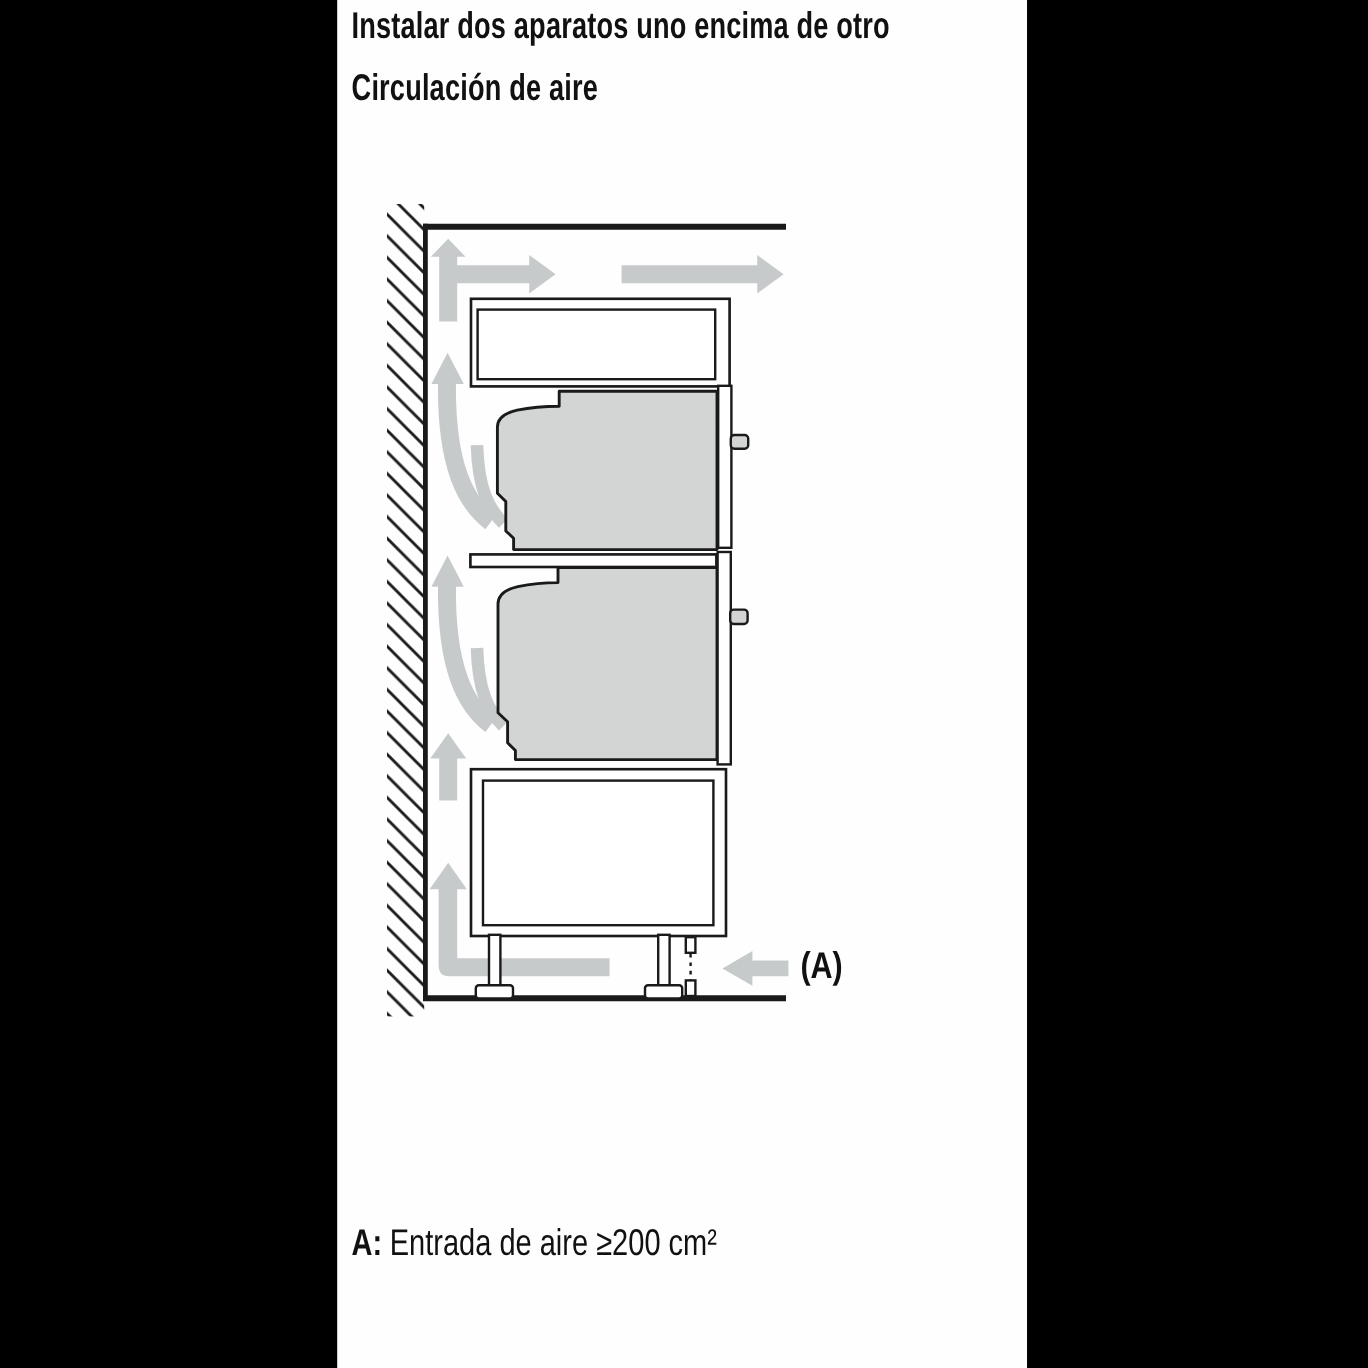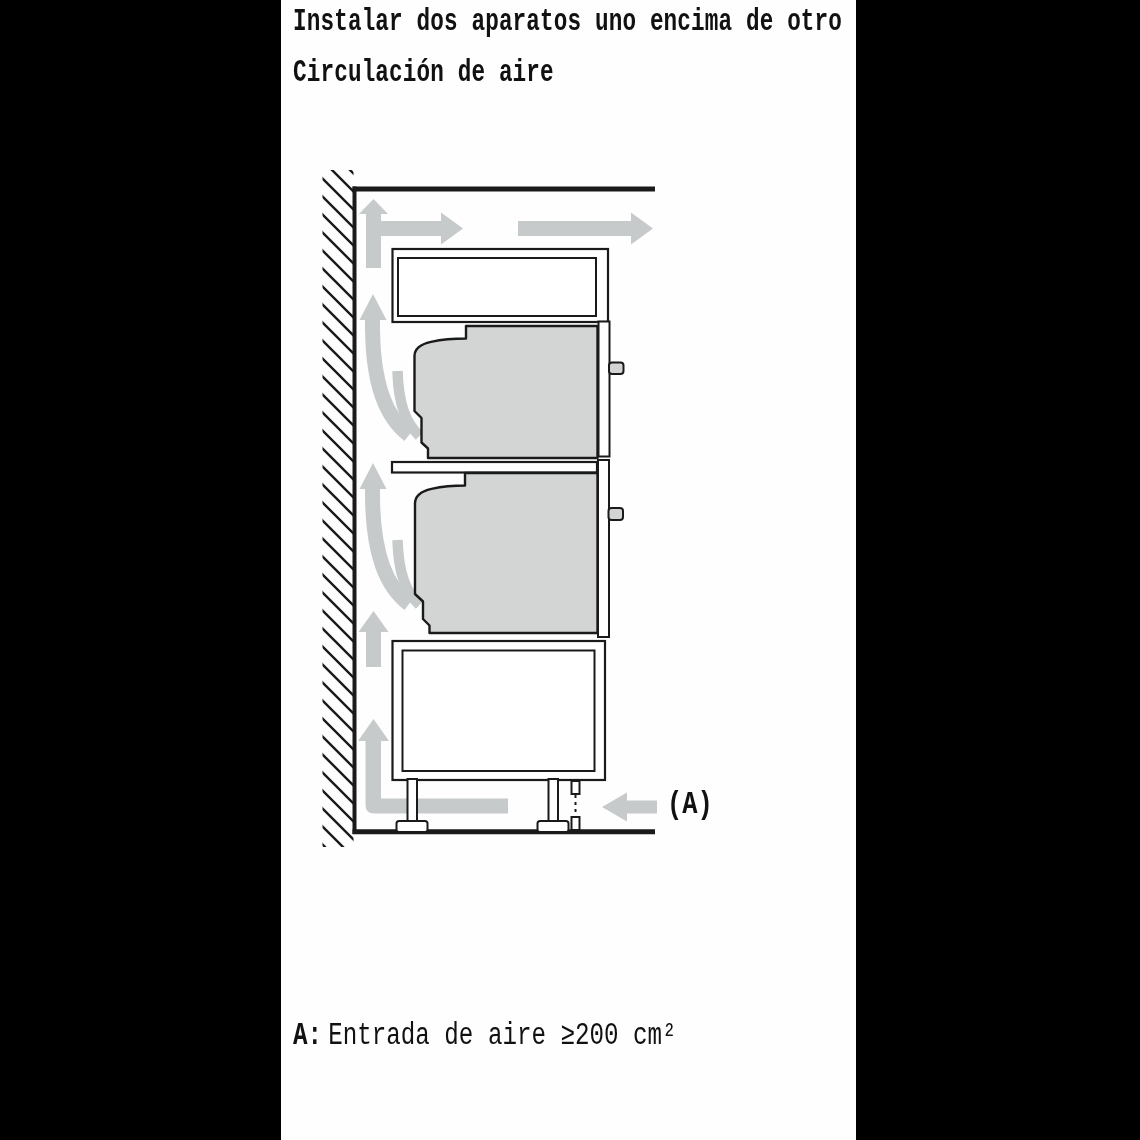--- a/index.html
+++ b/index.html
@@ -2,21 +2,21 @@
 <html style="--page-bg: #000000; --content-bg: #fefefe; --text: #111111; --outline: #1a1a1a; --appliance-fill: #d3d5d5; --panel-fill: #ffffff; --arrow-fill: #c7cacb;"><head>
 <meta charset="utf-8">
 <style>
   html,body{margin:0;padding:0;}
   body{
     width:1140px;height:1140px;overflow:hidden;
     background:var(--page-bg,#000);
     font-family:"Liberation Sans","DejaVu Sans",sans-serif;
     color:var(--text,#111);
   }
-  .stage{position:relative;width:1140px;height:1140px;background:var(--page-bg,#000);font-family:Liberation Mono, monospace;}
+  .stage{position:relative;width:1140px;height:1140px;background:var(--page-bg,#000);}
   .bar{position:absolute;top:0;height:1140px;background:var(--page-bg,#000);}
   .bar.left{left:0;width:281px;}
   .bar.right{left:856px;width:284px;}
   .content{
     position:absolute;left:281px;top:0;width:575px;height:1140px;
     background:var(--content-bg,#fefefe);
   }
   .heading{
     position:absolute;left:12px;
     font-size:31px;font-weight:bold;line-height:1.12;white-space:nowrap;

